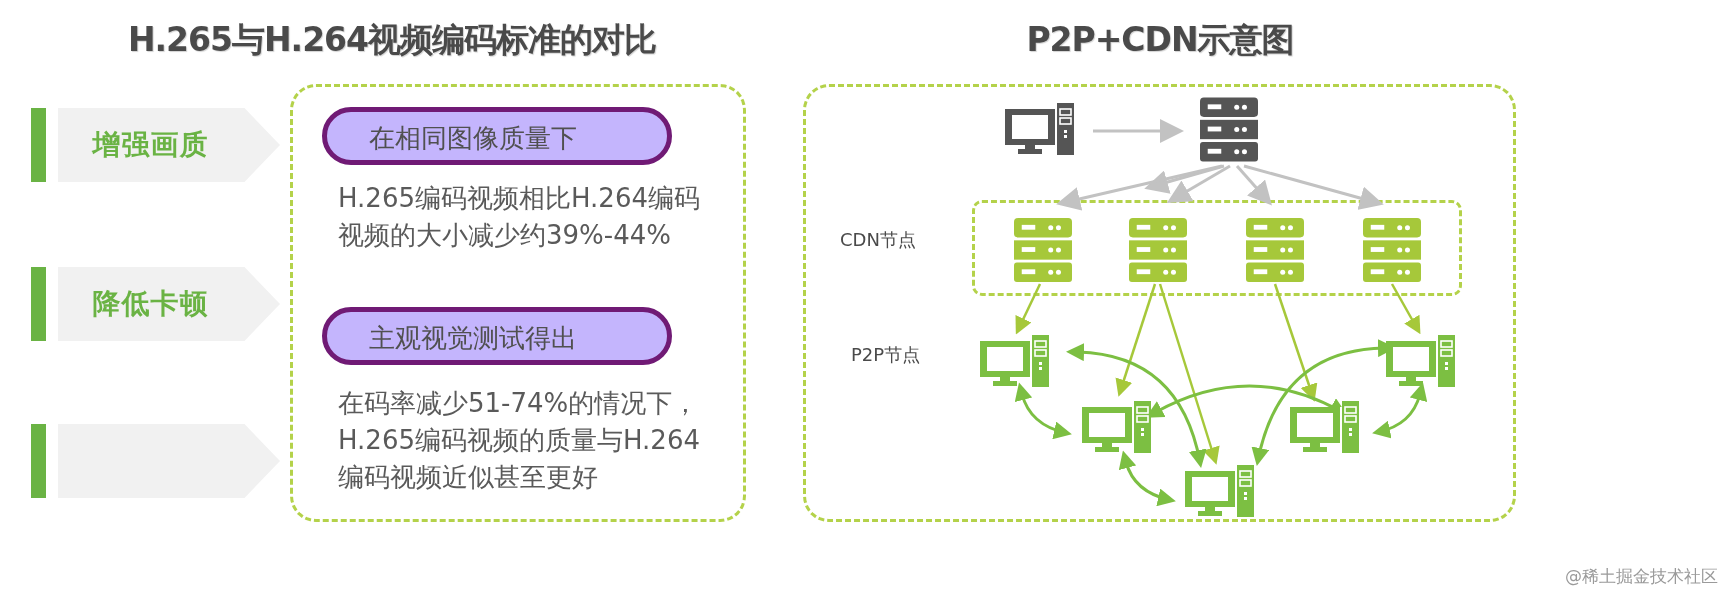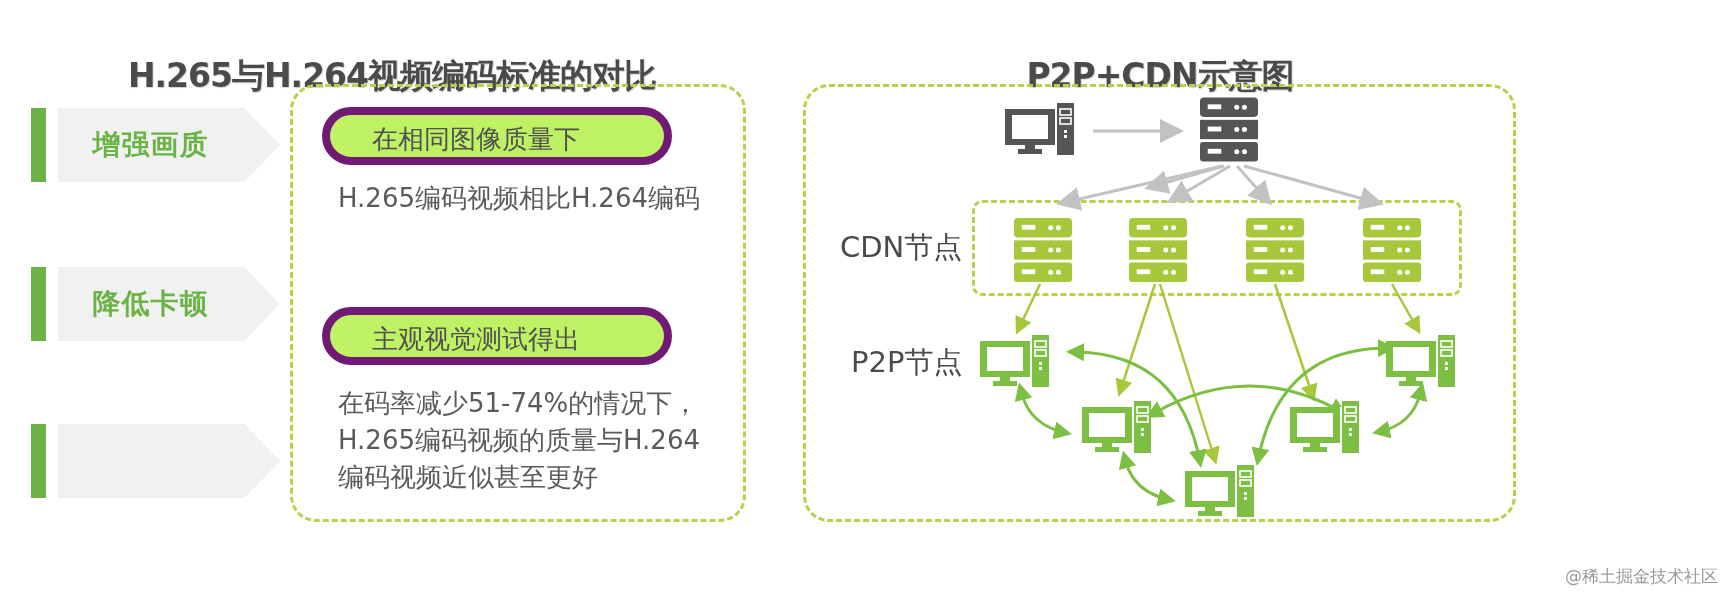--- a/index.html
+++ b/index.html
@@ -1,32 +1,32 @@
 <!DOCTYPE html>
 <html><head>
 <meta charset="utf-8">
 <style>
   html, body { margin:0; padding:0; background:#ffffff; }
   body { width:1724px; height:596px; position:relative; overflow:hidden;
          font-family: "DejaVu Sans", "Liberation Sans", sans-serif; }
   .title { position:absolute; top:18px; font-size:33px; font-weight:bold; color:#4a4a4a;
            letter-spacing:-1px; white-space:nowrap; transform:translateX(-50%);
-           text-shadow: 1px 1px 1px rgba(0,0,0,0.18); margin-top: 36px; }
+           text-shadow: 1px 1px 1px rgba(0,0,0,0.18); }
   .tag { position:absolute; left:31px; width:260px; height:90px; }
   .tag .bar { position:absolute; left:0; top:0; width:15px; height:74px; background:#6ab344; }
   .tag .arrow { position:absolute; left:27px; top:0; width:222px; height:74px; background:#f1f1f1;
                 clip-path: polygon(0 0, 84% 0, 100% 50%, 84% 100%, 0 100%); }
   .tag .label { position:absolute; left:27px; width:185px; top:0; height:74px; line-height:74px;
                 text-align:center; font-size:28px; font-weight:bold; color:#6ab344; letter-spacing:1px; }
   .dash-box { position:absolute; border:3px dashed #b4d24a; border-radius:26px; box-sizing:border-box; }
   .pill { position:absolute; left:322px; width:350px; height:58px; box-sizing:border-box;
-          border:8px solid #701a75; border-radius:30px; background:#bef264;
-          font-size:26px; color:#505050; line-height:52px; padding-left:42px; white-space:nowrap;font-family:Liberation Mono, monospace; }
+          border:5px solid #701a75; border-radius:30px; background:#c4b5fd;
+          font-size:26px; color:#505050; line-height:52px; padding-left:42px; white-space:nowrap; }
   .para { position:absolute; left:322px; width:420px; font-size:26px; line-height:37px; color:#5a5a5a; white-space:nowrap;margin-left:16px; }
-  .node-label { position:absolute; font-size:29px; color:#4a4a4a; white-space:nowrap; }
+  .node-label { position:absolute; font-size:18px; color:#4a4a4a; white-space:nowrap; }
   .watermark { position:absolute; right:6px; bottom:8px; font-size:17px; color:#9a9a9a; white-space:nowrap; }
   svg.diagram { position:absolute; left:0; top:0; }
 </style>
 </head>
 <body>
 
 <div class="title" style="left:392px;">H.265与H.264视频编码标准的对比</div>
 <div class="title" style="left:1160px;">P2P+CDN示意图</div>
 
 <div class="tag" style="top:108px;">
@@ -42,20 +42,21 @@
 <div class="tag" style="top:424px;">
   <div class="bar"></div>
   <div class="arrow"></div>
 </div>
 
 <div class="dash-box" style="left:290px; top:84px; width:456px; height:438px;"></div>
 
 <div class="pill" style="top:107px;">在相同图像质量下</div>
 <div class="para" style="top:180px;">
   <div>H.265编码视频相比H.264编码</div>
+  <div>视频的大小减少约39%-44%</div>
 </div>
 
 <div class="pill" style="top:307px;">主观视觉测试得出</div>
 <div class="para" style="top:385px;">
   <div>在码率减少51-74%的情况下，</div>
   <div>H.265编码视频的质量与H.264</div>
   <div>编码视频近似甚至更好</div>
 </div>
 
 <div class="dash-box" style="left:803px; top:84px; width:713px; height:438px;"></div>

